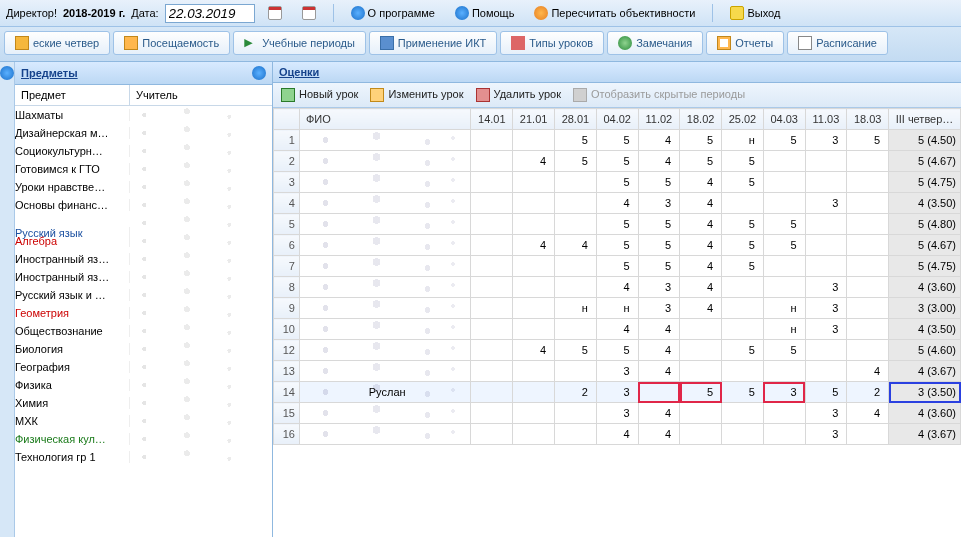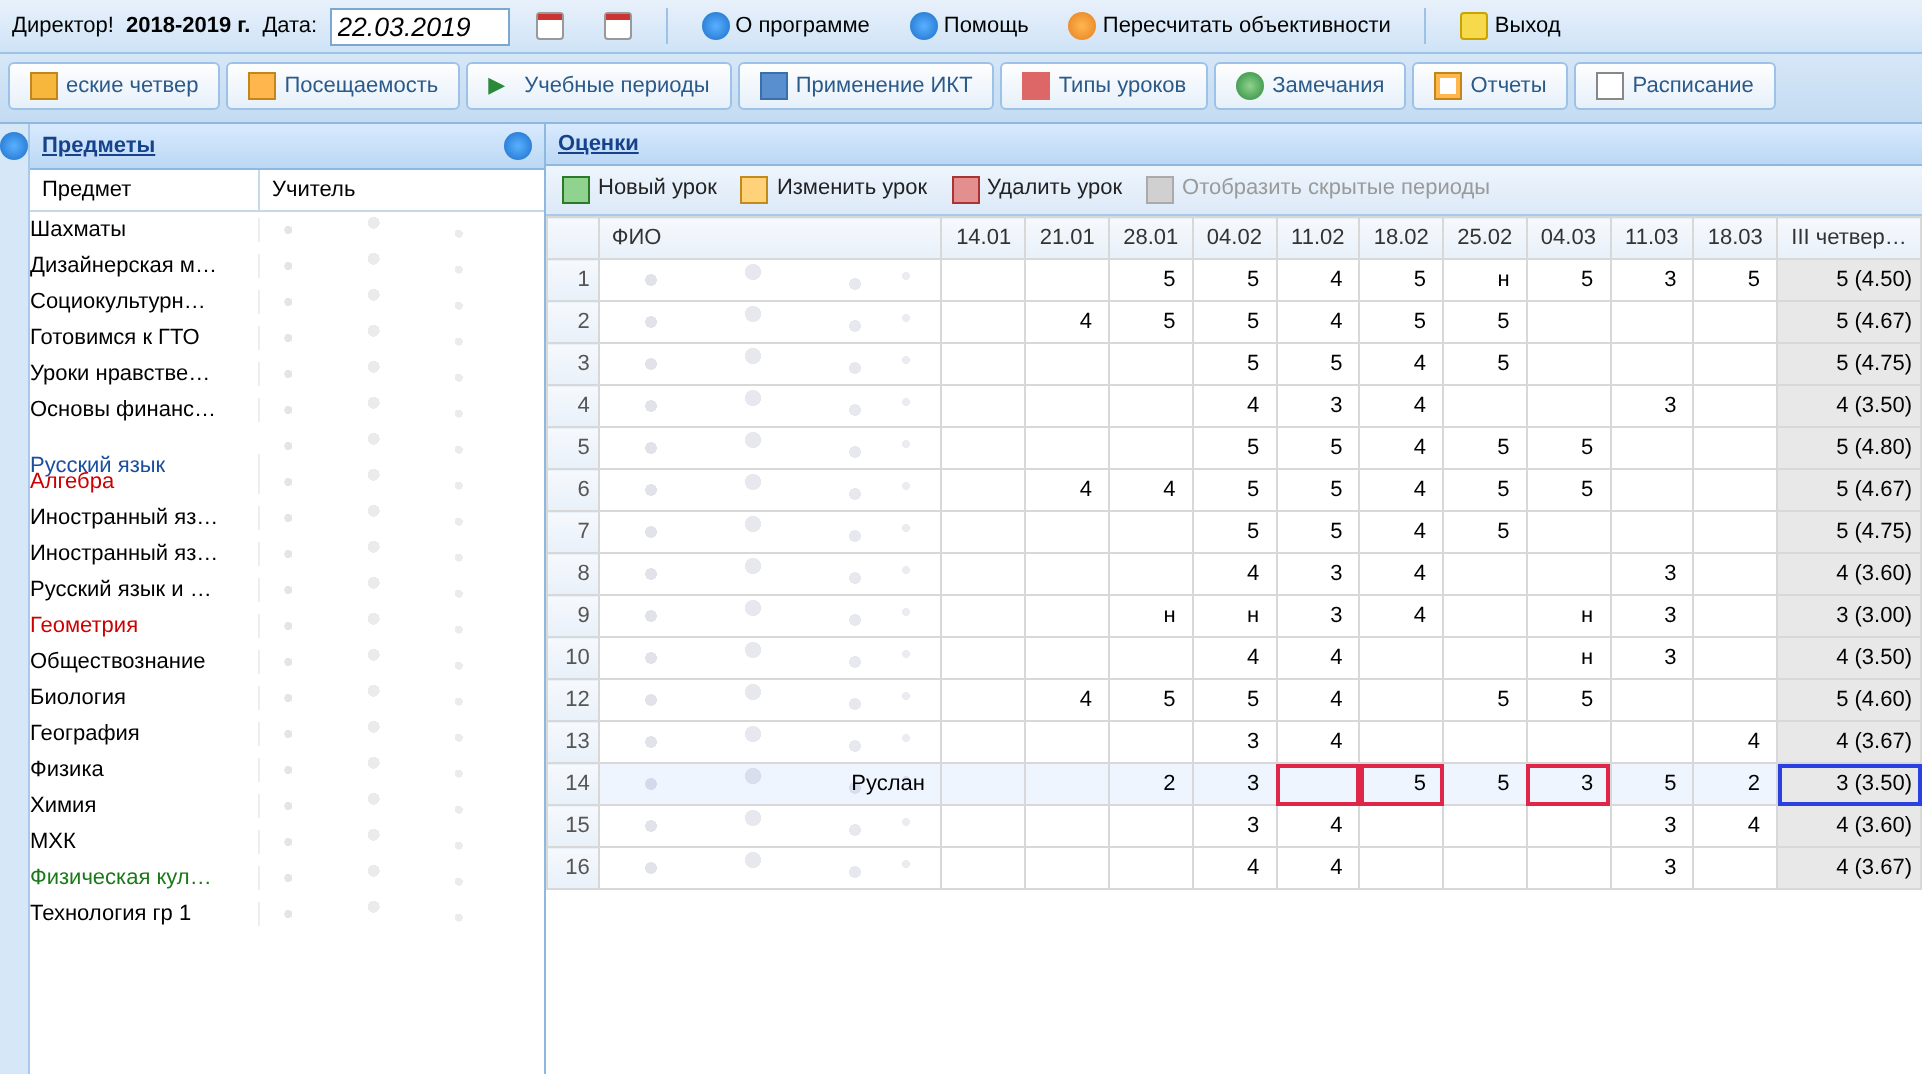--- a/index.html
+++ b/index.html
@@ -143,21 +143,21 @@
   table.grid th{
     background:linear-gradient(#f6f9fd,#e8f0f9);
     color:#333;
     padding:3px 6px;
     text-align:center;
     position:relative;
   }
   table.grid th.fio{text-align:left;width:190px;}
   table.grid td{padding:0 8px;}
   table.grid td.num{width:26px;text-align:right;background:linear-gradient(#f6f9fd,#e8f0f9);color:#555;padding-right:4px;}
-  table.grid td.name{text-align:right;position:relative;overflow:hidden;}
+  table.grid td.name{text-align:center;position:relative;overflow:hidden;}
   table.grid td.name .noise{
     position:absolute;inset:0;
     background:
       radial-gradient(circle at 15% 50%, rgba(60,60,120,.15) 0 3px, transparent 3px),
       radial-gradient(circle at 45% 30%, rgba(60,60,120,.12) 0 4px, transparent 4px),
       radial-gradient(circle at 75% 60%, rgba(60,60,120,.12) 0 3px, transparent 3px),
       radial-gradient(circle at 90% 40%, rgba(60,60,120,.1) 0 2px, transparent 2px);
   }
   table.grid td.name .txt{position:relative;z-index:1;padding-left:4px;}
   table.grid td.q{width:74px;background:#e8e8e8;text-align:right;padding-right:4px;}

